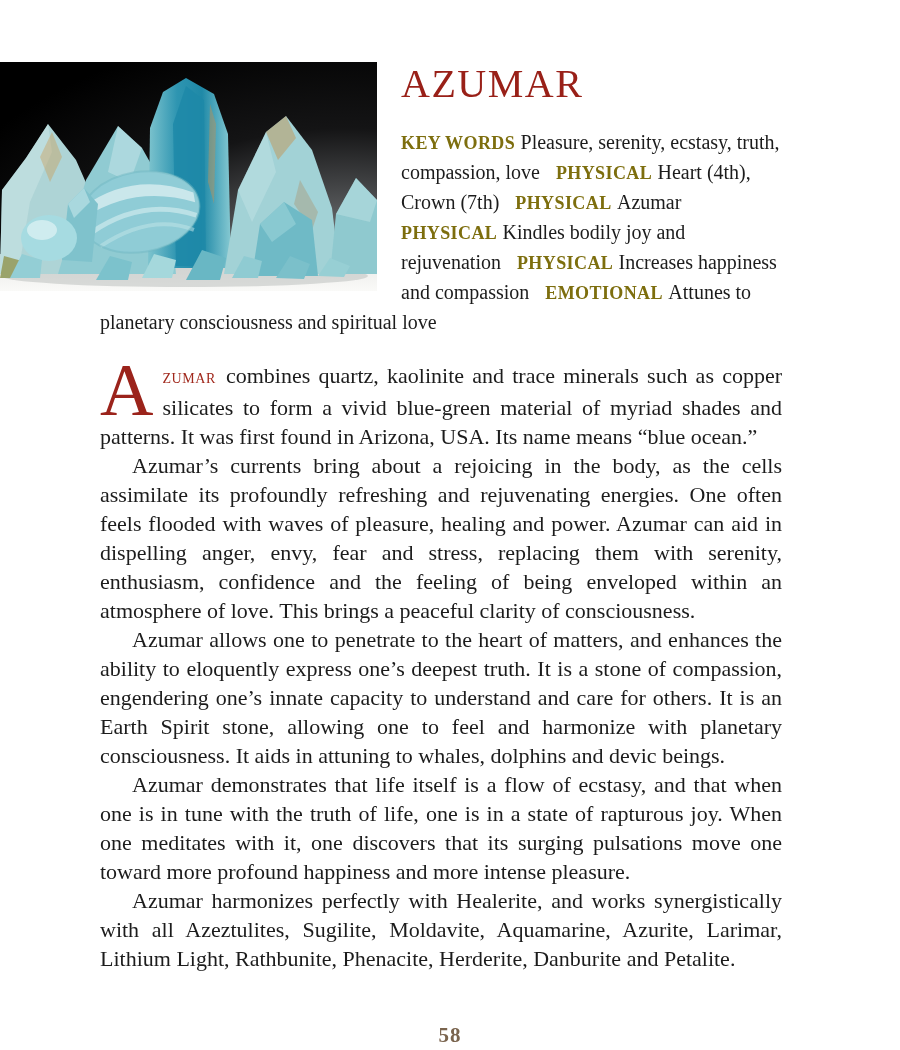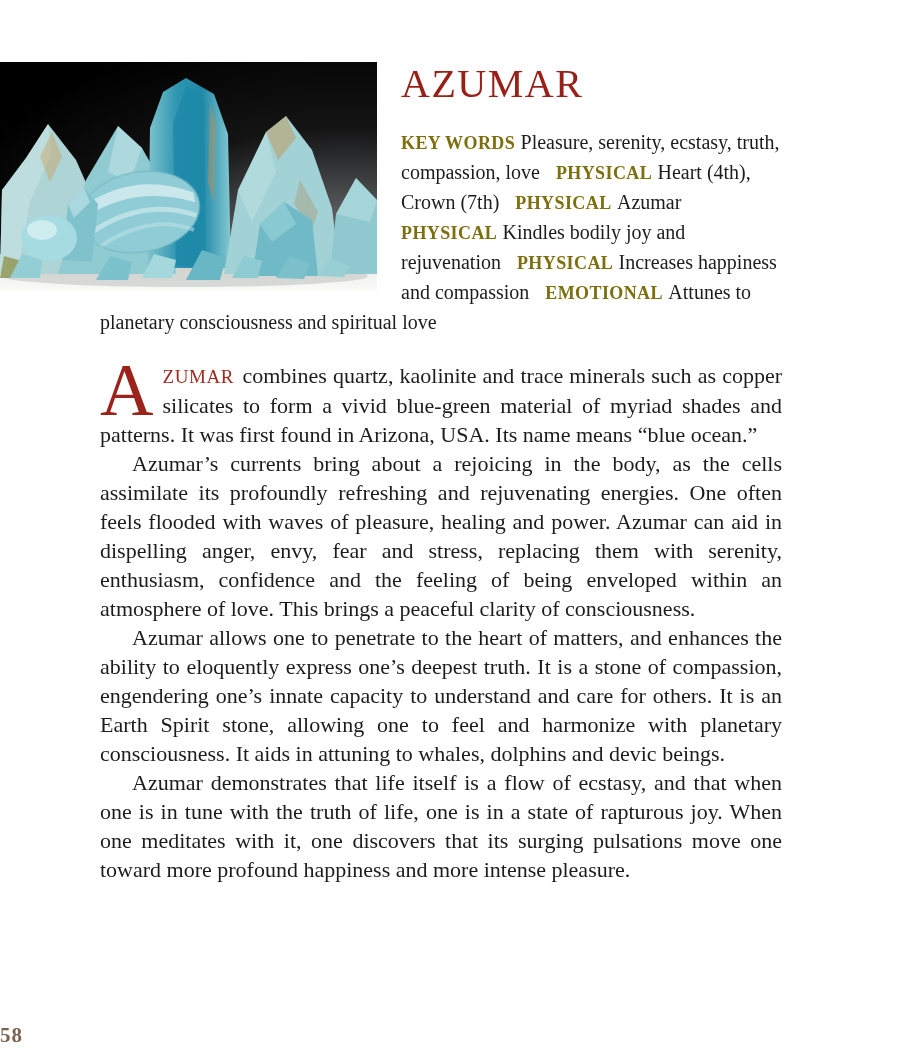--- a/index.html
+++ b/index.html
@@ -56,30 +56,30 @@
 
   .dropcap {
     float: left;
     color: #9b231b;
     font-size: 74px;
     line-height: 54px;
     margin: 2px 9px 2px 0;
   }
   .lead {
     color: #a1291d;
-    font-size: 19px;
+    font-size: 14px;
     letter-spacing: .6px;
     margin-right: .12em;
   }
 
   .page-number {
     position: absolute;
     top: 961px; left: 0;
     width: 900px;
-    text-align: left;
+    text-align: center;
     color: #7a644e;
     font-weight: 700;
     font-size: 21px;
     letter-spacing: 1px;
   }
 </style>
 </head>
 <body>
 
 <div class="page">
@@ -166,18 +166,19 @@
       <span class="prop"><span class="plabel">PHYSICAL</span><span class="ptext">Increases happiness and compassion</span></span>
       <span class="prop"><span class="plabel">EMOTIONAL</span><span class="ptext">Attunes to planetary consciousness and spiritual love</span></span>
     </p>
 
     <div class="bodytext">
       <p class="bp first"><span class="dropcap">A</span><span class="lead">ZUMAR</span>
         <span>combines quartz, kaolinite and trace minerals such as copper silicates to form a vivid blue-green material of myriad shades and patterns. It was first found in Arizona, USA. Its name means “blue ocean.”</span></p>
       <p class="bp">Azumar’s currents bring about a rejoicing in the body, as the cells assimilate its profoundly refreshing and rejuvenating energies. One often feels flooded with waves of pleasure, healing and power. Azumar can aid in dispelling anger, envy, fear and stress, replacing them with serenity, enthusiasm, confidence and the feeling of being enveloped within an atmosphere of love. This brings a peaceful clarity of consciousness.</p>
       <p class="bp">Azumar allows one to penetrate to the heart of matters, and enhances the ability to eloquently express one’s deepest truth. It is a stone of compassion, engendering one’s innate capacity to understand and care for others. It is an Earth Spirit stone, allowing one to feel and harmonize with planetary consciousness. It aids in attuning to whales, dolphins and devic beings.</p>
       <p class="bp">Azumar demonstrates that life itself is a flow of ecstasy, and that when one is in tune with the truth of life, one is in a state of rapturous joy. When one meditates with it, one discovers that its surging pulsations move one toward more profound happiness and more intense pleasure.</p>
+      <p class="bp">Azumar harmonizes perfectly with Healerite, and works synergistically with all Azeztulites, Sugilite, Moldavite, Aquamarine, Azurite, Larimar, Lithium Light, Rathbunite, Phenacite, Herderite, Danburite and Petalite.</p>
     </div>
 
   </div>
 
   <div class="page-number">58</div>
 </div>
 
 </body></html>

